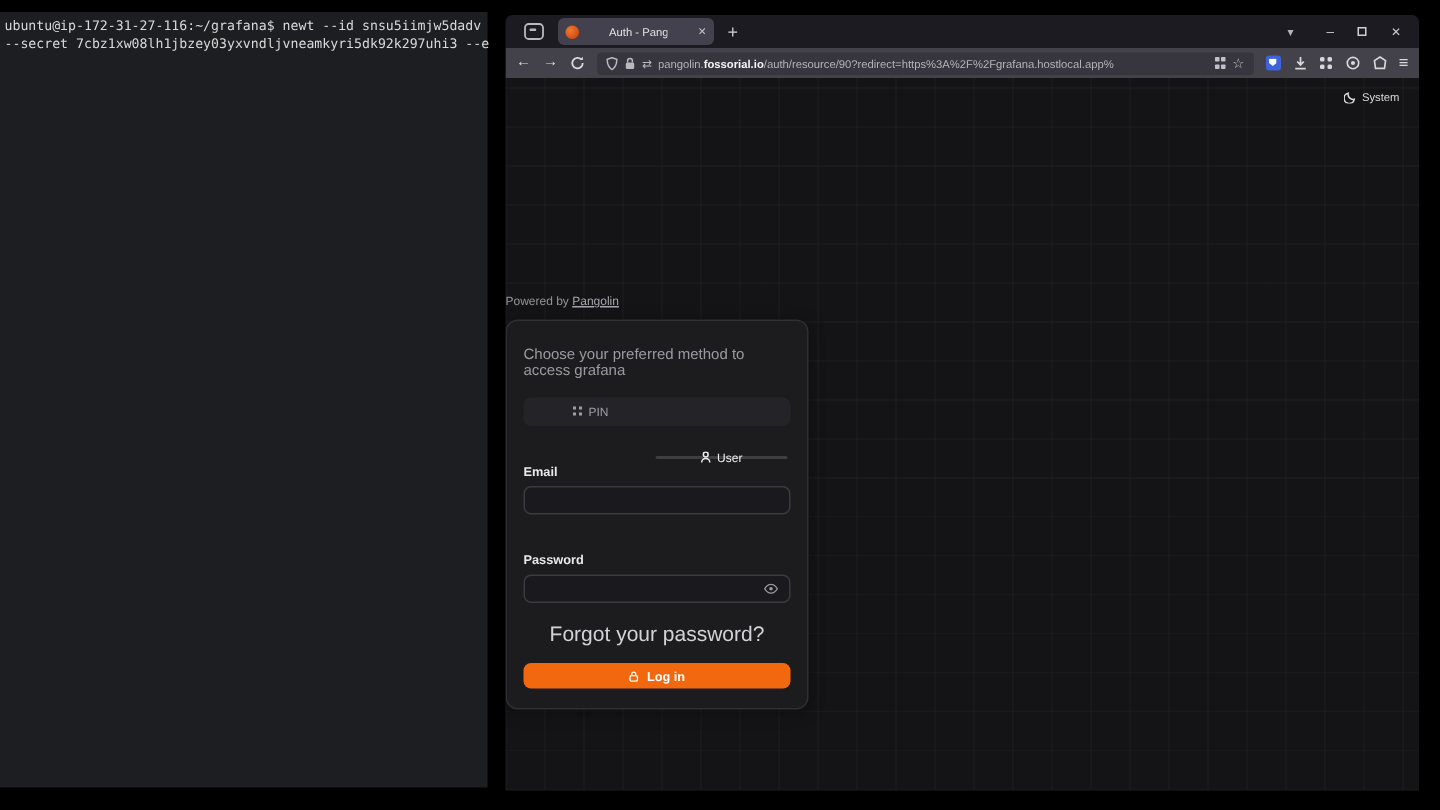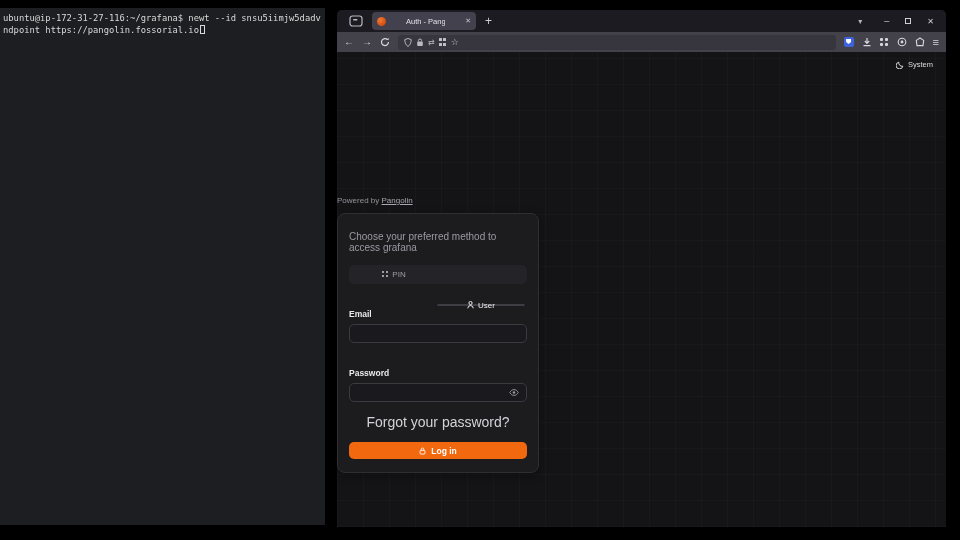--- a/index.html
+++ b/index.html
@@ -93,21 +93,21 @@
                display:flex; align-items:center; justify-content:center; gap:5px;
                color:#fff; font-size:8.5px; font-weight:bold; }
 </style>
 </head>
 <body>
 
 <div class="stage">
 
   <div class="terminal">
     <div class="term-line">ubuntu@ip-172-31-27-116:~/grafana$ newt --id snsu5iimjw5dadv</div>
-    <div class="term-line"><span>ndpoint https://pangolin.fossorial.io</span><span class="term-cursor"></span></div>
+    <div class="term-line">--secret 7cbz1xw08lh1jbzey03yxvndljvneamkyri5dk92k297uhi3 --e</div>
   </div>
 
   <div class="browser">
 
     <div class="tabbar">
       <svg class="fxview" viewBox="0 0 14 12">
         <rect x="1" y="1" width="12" height="10" rx="2.5" fill="none" stroke="currentColor" stroke-width="1.2"></rect>
         <rect x="4" y="4" width="4.5" height="1.6" rx="0.8" fill="currentColor"></rect>
       </svg>
       <div class="tab">
@@ -140,20 +140,21 @@
               <path d="M4 .5 7.2 1.6c0 3.2-1 5.3-3.2 6.9C1.8 6.9.8 4.8.8 1.6z" fill="none" stroke="currentColor" stroke-width="1"></path>
             </svg>
         </span>
         <span class="ic">
           <svg width="8" height="9" viewBox="0 0 8 9">
               <rect x="1.2" y="3.6" width="5.6" height="4.4" rx="1" fill="currentColor"></rect>
               <path d="M2.4 3.6V2.6a1.6 1.6 0 0 1 3.2 0v1" fill="none" stroke="currentColor" stroke-width="1"></path>
             </svg>
         </span>
         <span class="ic" style="font-size:8px;">⇄</span>
+        <span class="url-text"><span>pangolin.</span><span class="host">fossorial.io</span><span>/auth/resource/90?redirect=https%3A%2F%2Fgrafana.hostlocal.app%</span></span>
         <span class="grid-ic">
             <span></span>
             <span></span>
             <span></span>
             <span></span>
           </span>
         <span class="star">☆</span>
       </div>
       <span class="ext-blue"></span>
       <span class="nav-ic">

